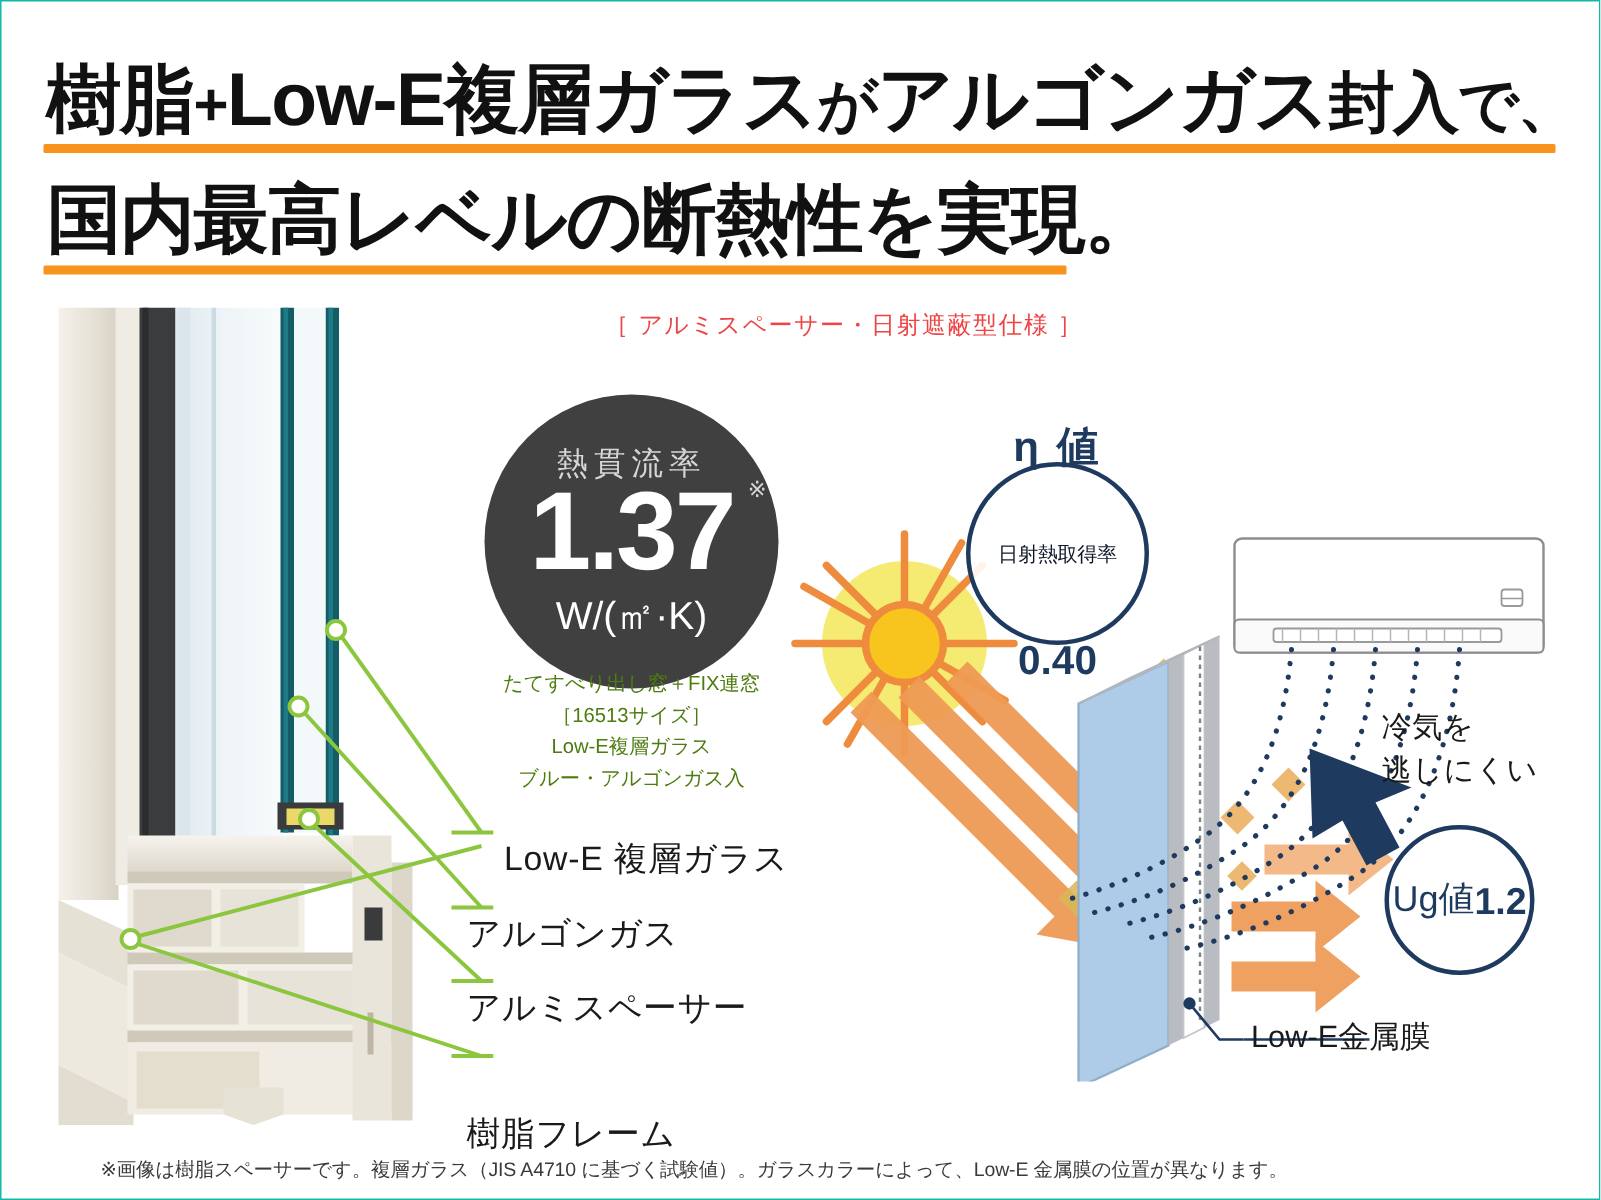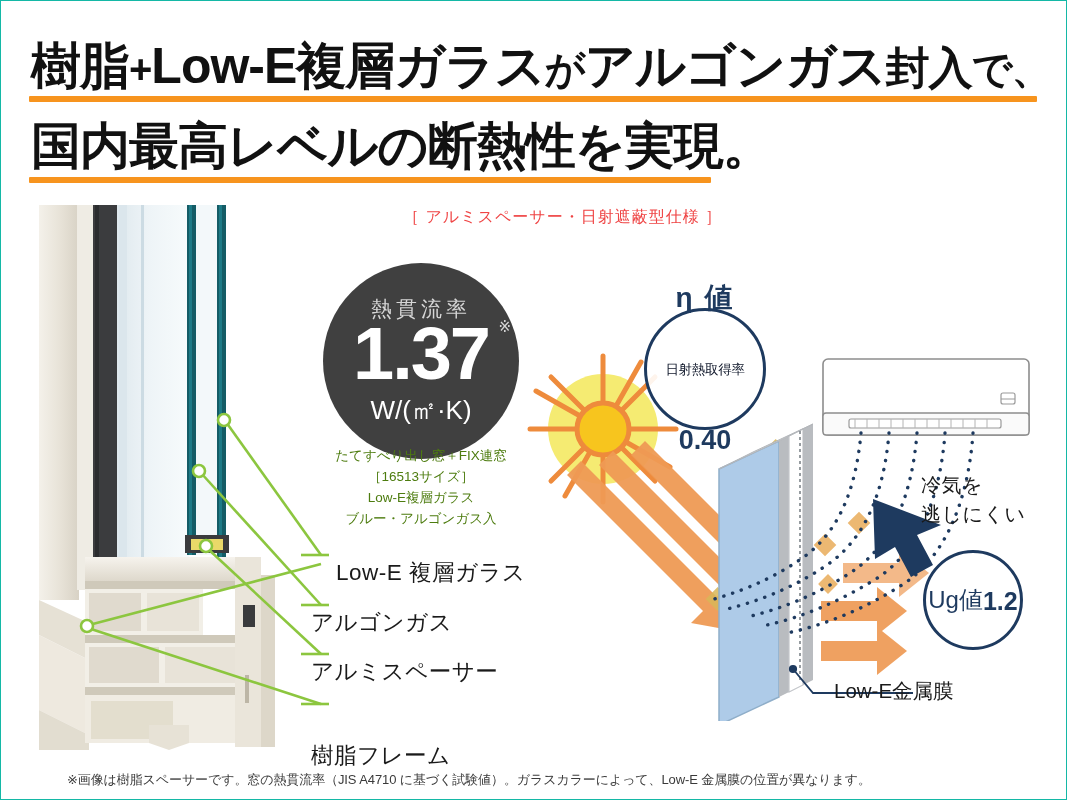--- a/index.html
+++ b/index.html
@@ -355,15 +355,15 @@
     <div>逃しにくい</div>
   </div>
 
   <div id="ug-circle">
     <div id="ug-title">Ug値</div>
     <div id="ug-value">1.2</div>
   </div>
 
   <div id="lowe-film-label">Low-E金属膜</div>
 
-  <div id="footnote">※画像は樹脂スペーサーです。窓の熱貫流率（JIS A4710 に基づく試験値）。ガラスカラーによって、Low-E 金属膜の位置が異なります。</div>
+  <div id="footnote">※画像は樹脂スペーサーです。複層ガラス（JIS A4710 に基づく試験値）。ガラスカラーによって、Low-E 金属膜の位置が異なります。</div>
 
 </div>
 
 </body></html>

